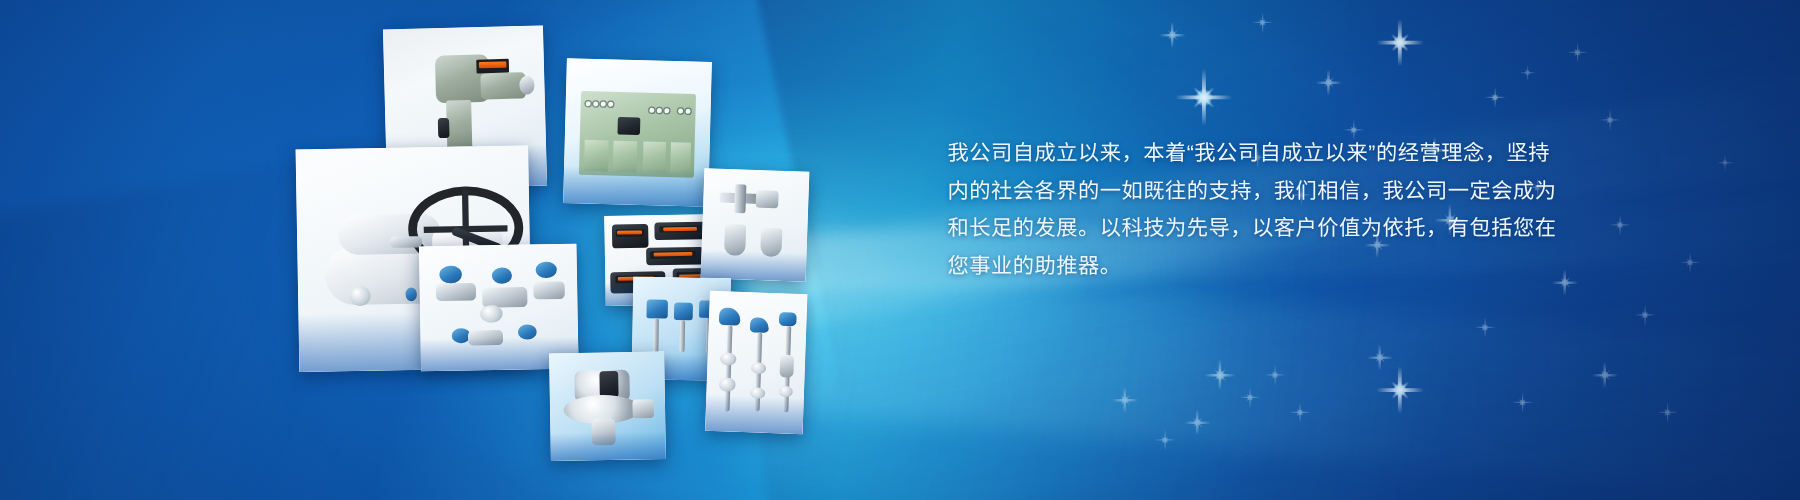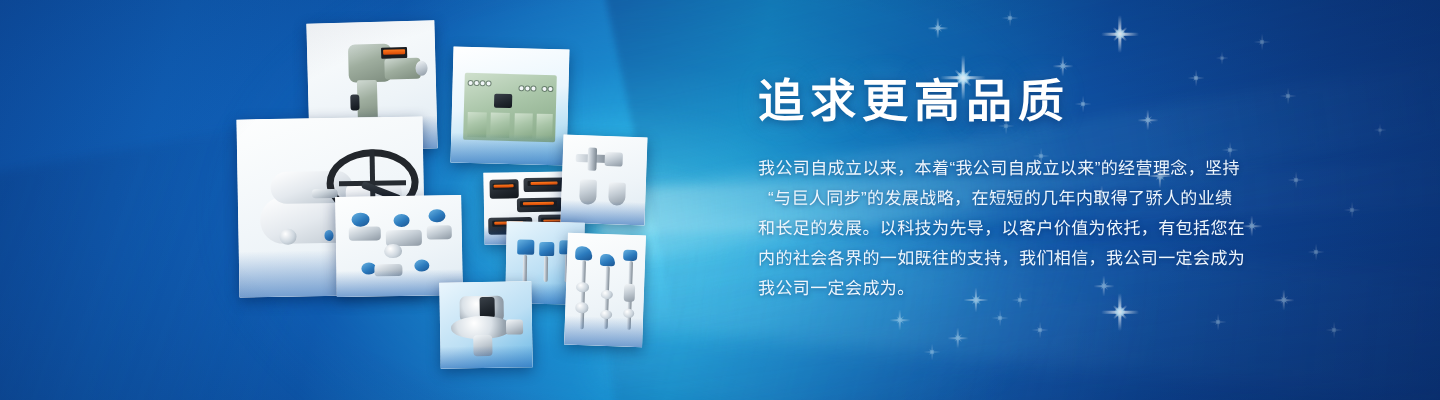--- a/index.html
+++ b/index.html
@@ -580,23 +580,21 @@
         <div class="body-s" style="left:72%;top:44%;width:18%;height:18%;border-radius:3px;"></div>
         <div class="refl"></div>
       </div>
     </div>
 
   </div>
 
   <div class="vignette"></div>
 
   <div class="copy">
-    <h1 class="headline">追求更高品质</h1>
     <div class="paragraph">
       <p>我公司自成立以来，本着“我公司自成立以来”的经营理念，坚持</p>
-      <p class="ind">“与巨人同步”的发展战略，在短短的几年内取得了骄人的业绩</p>
+      <p>内的社会各界的一如既往的支持，我们相信，我公司一定会成为</p>
       <p>和长足的发展。以科技为先导，以客户价值为依托，有包括您在</p>
-      <p>内的社会各界的一如既往的支持，我们相信，我公司一定会成为</p>
-      <p>我公司一定会成为。</p>
+      <p>您事业的助推器。</p>
     </div>
   </div>
 
 </div>
 
 </body></html>

